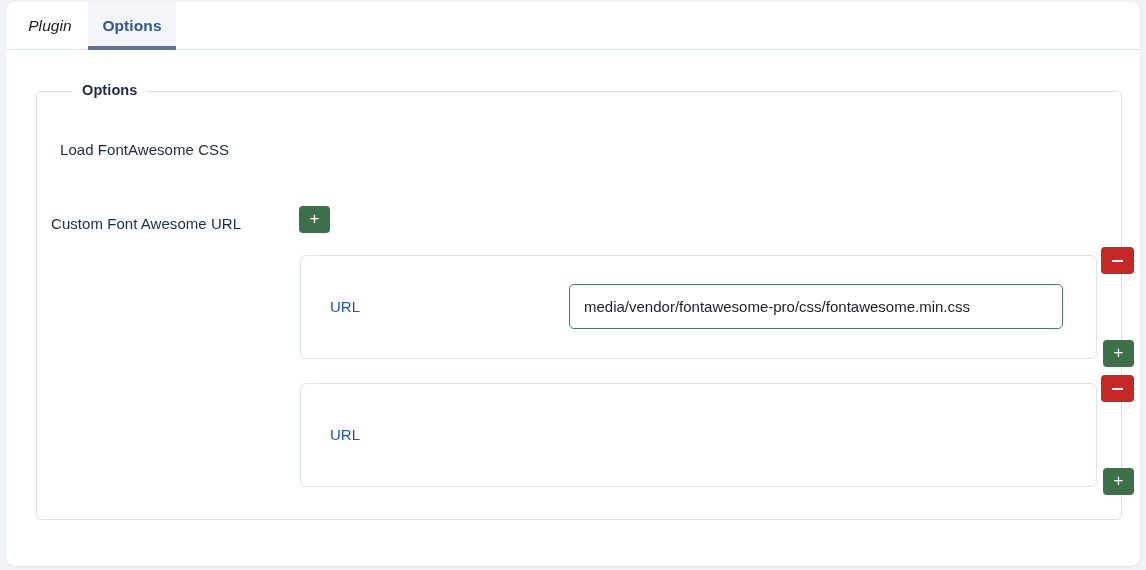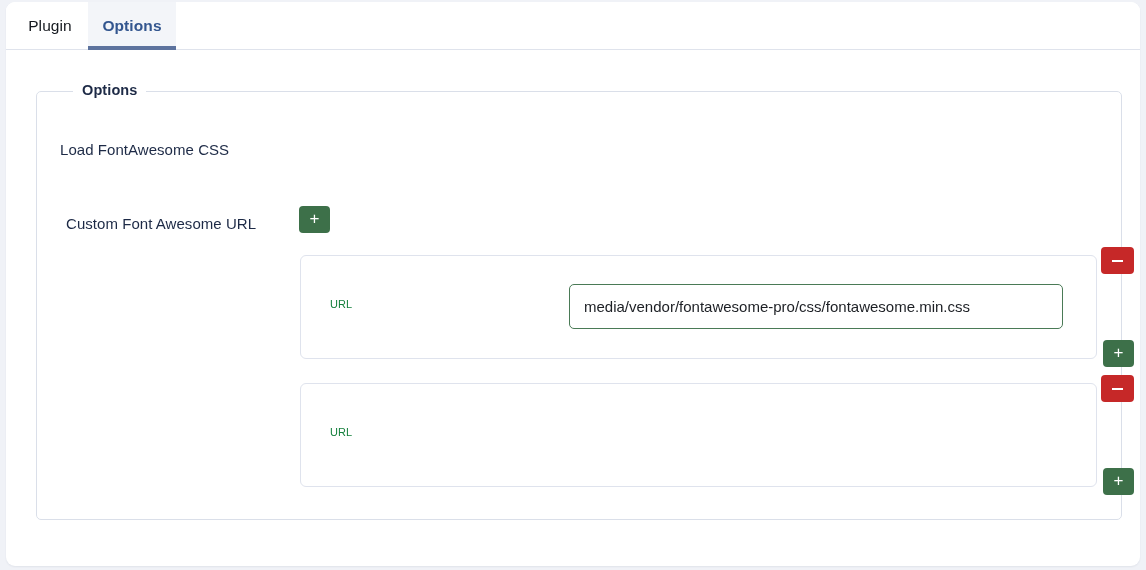--- a/index.html
+++ b/index.html
@@ -45,20 +45,21 @@
     font-size: 15.5px;
     letter-spacing: .1px;
     cursor: pointer;
     user-select: none;
   }
   .tab-plugin {
     left: 6px;
     width: 76px;
     color: #15191f;
     background: transparent;
+    font-style: italic;
   }
   .tab-options {
     left: 82px;
     width: 88px;
     color: #33568f;
     font-weight: bold;
     background: #f3f5f9;
   }
   .tab-options:after {
     content: "";
@@ -90,21 +91,21 @@
   }
 
   .form-label {
     position: absolute;
     font-size: 15px;
     color: #1d2a46;
     letter-spacing: .05px;
     white-space: nowrap;
   }
   .label-load  { left: 23px; top: 49px; }
-  .label-custom{ left: 29px; top: 123px; }
+  .label-custom{ left: 14px; top: 123px; }
 
   
   .btn-group {
     position: absolute;
     left: 262px; top: 41px;
     height: 40px;
     display: flex;
     border-radius: 5px;
     overflow: hidden;
   }
@@ -163,22 +164,22 @@
     border: 1px solid #dfe3ed;
     border-radius: 6px;
     background: #ffffff;
   }
   .subform-1 { top: 163px; }
   .subform-2 { top: 291px; }
 
   .sub-label {
     position: absolute;
     left: 29px; top: 42px;
-    font-size: 11px;
-    color: #15803d;
+    font-size: 15px;
+    color: #1d4ed8;
   }
 
   .url-input {
     position: absolute;
     left: 268px; top: 28px;
     width: 494px; height: 45px;
     padding: 0 14px;
     font-size: 15px;
     font-family: "Liberation Sans", sans-serif;
     color: #1c1f24;

